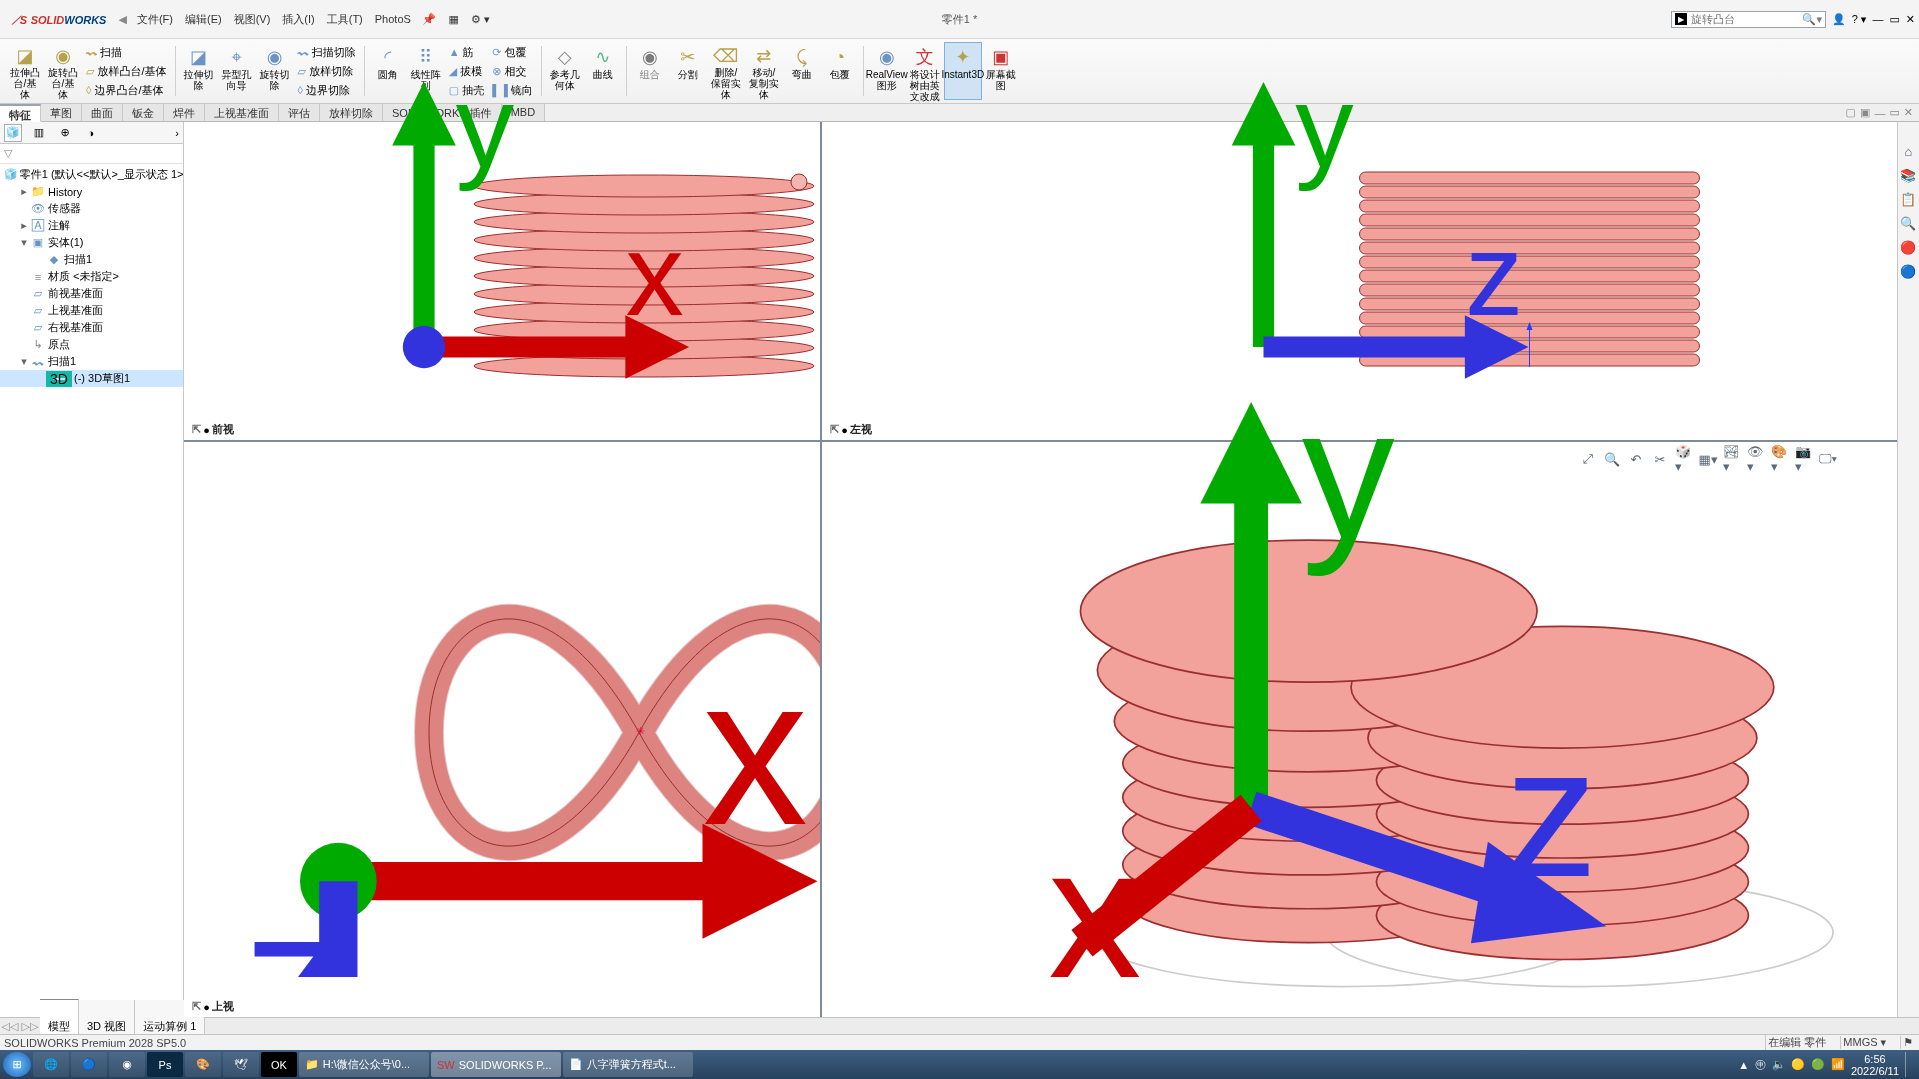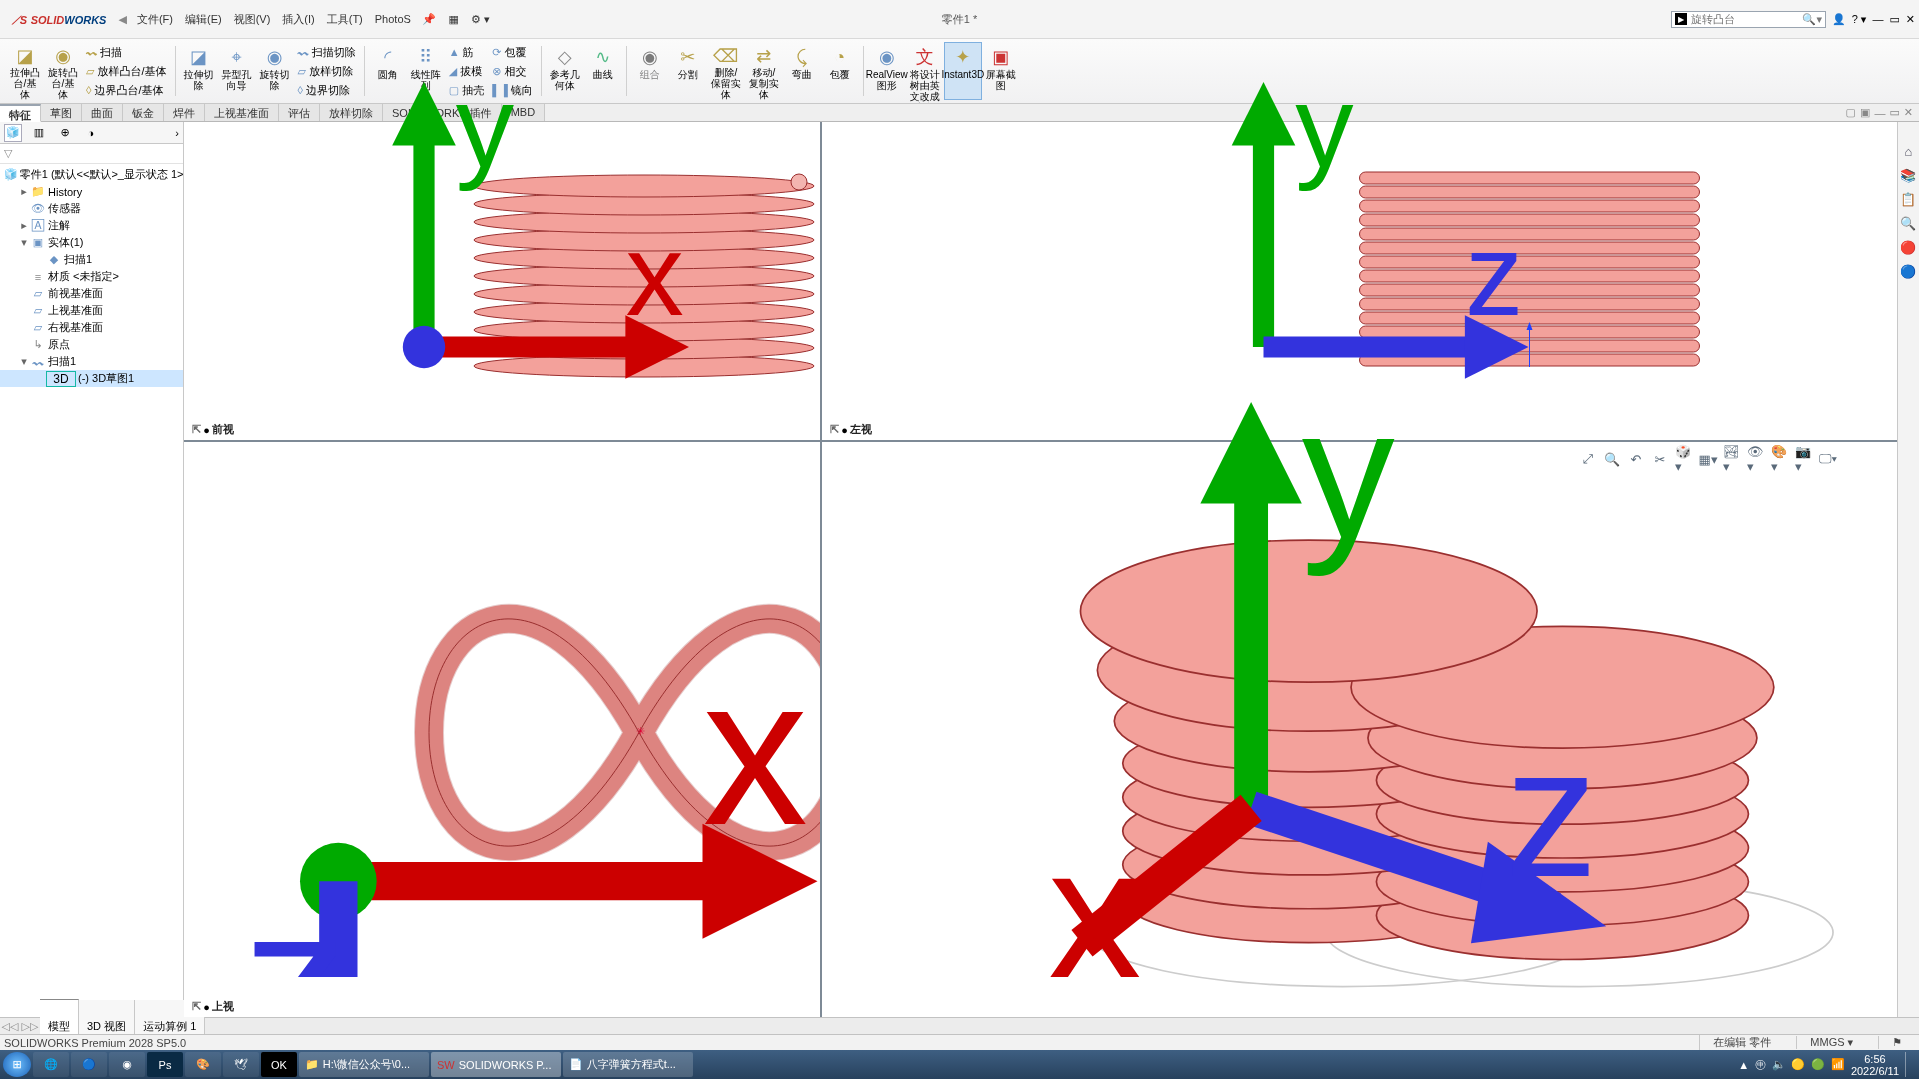--- a/index.html
+++ b/index.html
@@ -62,21 +62,21 @@
 .right-bar { width: 22px; background: #f3f3f3; border-left: 1px solid #c8c8c8; display: flex; flex-direction: column; align-items: center; padding-top: 20px; gap: 6px; }
 .right-bar span { width: 18px; height: 18px; display: flex; align-items: center; justify-content: center; color: #556; font-size: 13px; }
 
 .bottom-tabs { height: 17px; background: #ececec; border-top: 1px solid #c2c2c2; display: flex; align-items: center; }
 .bt-arrow { width: 20px; text-align: center; color: #888; }
 .bt-tab { padding: 19px 8px; border-right: 1px solid #c8c8c8; background: #f7f7f7; }
 .bt-tab.act { background: #fff; border-top: 1px solid #888; }
 
 .status-bar { height: 16px; background: #f2f2f2; border-top: 1px solid #c2c2c2; display: flex; align-items: center; padding: 0 4px; font-size: 10px; color: #444; }
 .status-bar .sp { margin-left: auto; display: flex; align-items: center; gap: 12px; }
-.stat-box { border-left: 1px solid #c8c8c8; padding: 0 13px; }
+.stat-box { border-left: 1px solid #c8c8c8; padding: 0 2px; }
 
 .taskbar { height: 29px; background: linear-gradient(#3e5f82, #27415d); display: flex; align-items: center; padding: 0 2px; }
 .tb-btn { height: 25px; min-width: 36px; margin: 0 1px; border-radius: 2px; background: rgba(255,255,255,.08); display: flex; align-items: center; justify-content: center; color: #fff; padding: 0 6px; gap: 4px; font-size: 11px; white-space: nowrap; }
 .tb-btn.wide { min-width: 130px; justify-content: flex-start; background: rgba(255,255,255,.18); }
 .tb-btn.act { background: rgba(255,255,255,.35); }
 .tb-right { margin-left: auto; display: flex; align-items: center; color: #fff; gap: 6px; padding-right: 4px; }
 .clock { text-align: center; line-height: 12px; font-size: 10px; }
 </style>
 </head>
 <body>
@@ -303,21 +303,21 @@
           <span class="ic" style="color:#888;">↳</span>
           <span>原点</span>
         </div>
       <div class="tree-row ind1">
           <span class="tw">▾</span>
           <span class="ic" style="color:#6b94c4;">〰</span>
           <span>扫描1</span>
         </div>
       <div class="tree-row ind2 sel">
           <span class="tw"></span>
-          <span class="ic" style="border:1px solid #14b8a6;font-size:12px;padding:0 14px;">3D</span>
+          <span class="ic" style="border:7px solid #14b8a6;font-size:14px;padding:0 6px;">3D</span>
           <span>(-) 3D草图1</span>
         </div>
     </div>
   </div>
 
   <div class="draw">
     <div class="div-h"></div>
     <div class="div-v"></div>
 
     <div class="viewport" style="left:0;top:0;width:636px;height:318px;">

